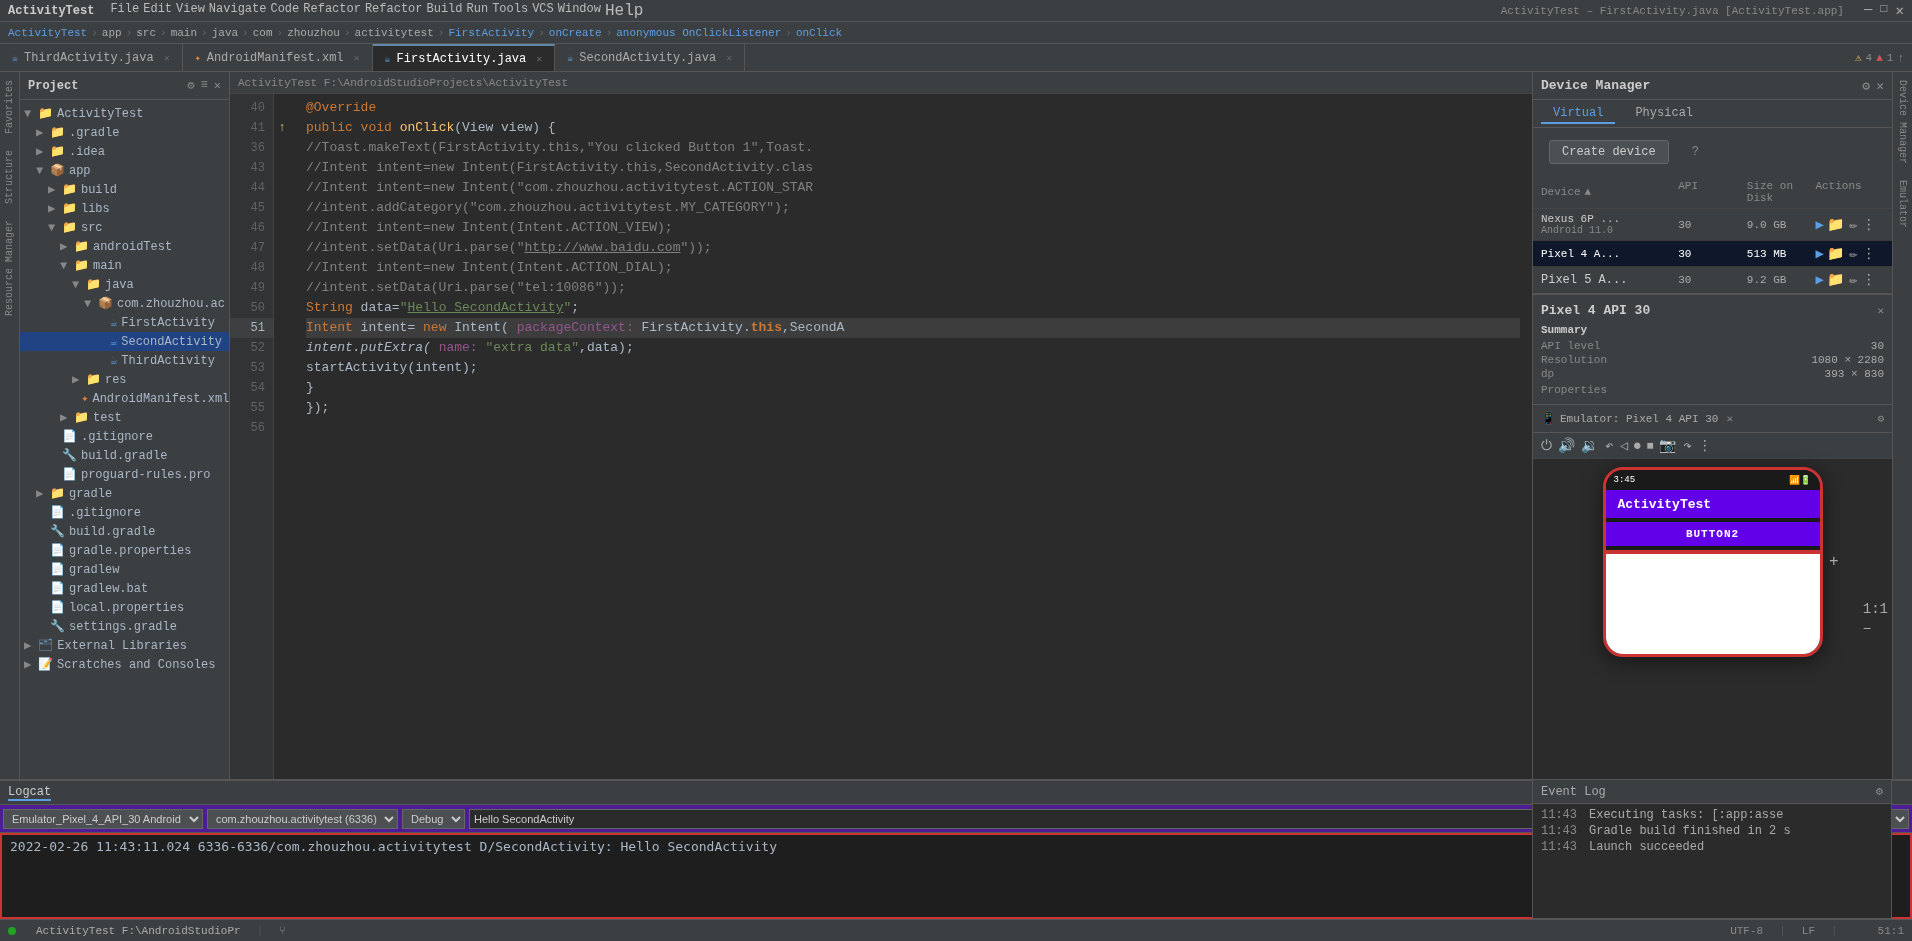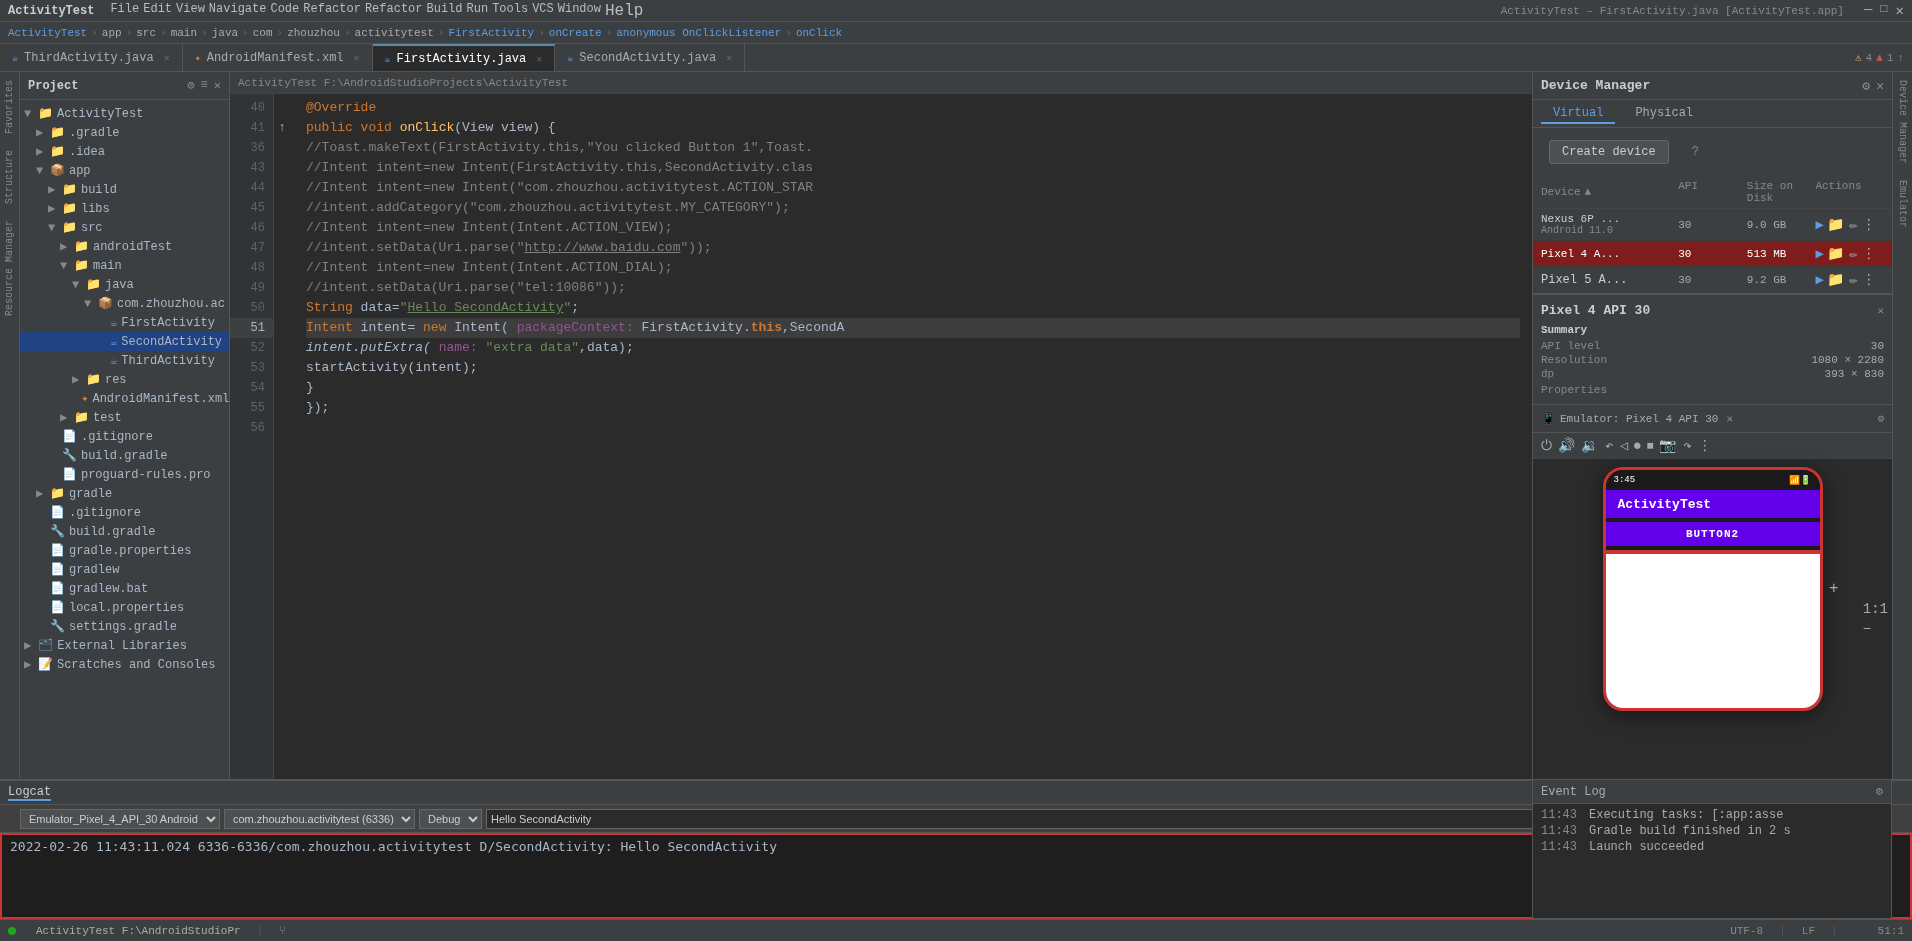--- a/index.html
+++ b/index.html
@@ -241,21 +241,21 @@
       flex: 1;
       display: flex;
       justify-content: center;
       align-items: flex-start;
       padding: 8px;
       background: #2b2b2b;
       position: relative;
     }
     .phone-frame {
       width: 220px;
-      height: 244px;
+      height: 190px;
       background: #1a1a1a;
       border-radius: 20px;
       border: 2px solid #444;
       overflow: hidden;
       display: flex;
       flex-direction: column;
       box-shadow: 0 4px 20px rgba(0,0,0,0.5);
       border: 3px solid #cc3333;
     }
     .phone-status {
@@ -306,24 +306,24 @@
       border-top: 1px solid #555;
       display: flex;
       align-items: center;
       padding: 0 8px;
       font-size: 11px;
       color: #aaa;
       gap: 16px;
     }
     .logcat-toolbar {
       height: 28px;
-      background: #404040;
-      display: flex;
-      align-items: center;
-      padding: 0 20px;
+      background: #4c1d95;
+      display: flex;
+      align-items: center;
+      padding: 0 3px;
       gap: 4px;
       border-bottom: 1px solid #555;
       overflow: hidden;
     }
     .logcat-select {
       height: 20px;
       background: #4c5052;
       border: 1px solid #666;
       color: #ccc;
       font-size: 11px;
@@ -813,21 +813,21 @@
       <div>30</div>
       <div>9.0 GB</div>
       <div class="device-actions">
         <span class="action-btn">▶</span>
         <span class="action-btn" style="color:#aaa;">📁</span>
         <span class="action-btn" style="color:#aaa;">✏</span>
         <span class="action-btn" style="color:#aaa;">⋮</span>
       </div>
     </div>
 
-    <div class="device-row selected" style="background:#7f1d1d;">
+    <div class="device-row selected" style="background:#0f172a;">
       <div style="flex:2;">
         <div style="color:#fff; font-size:11px;">Pixel 4 A...</div>
         <div style="color:#aaa; font-size:10px;"></div>
       </div>
       <div style="color:#fff;">30</div>
       <div style="color:#fff;">513 MB</div>
       <div class="device-actions">
         <span class="action-btn">▶</span>
         <span class="action-btn" style="color:#aaa;">📁</span>
         <span class="action-btn" style="color:#aaa;">✏</span>

